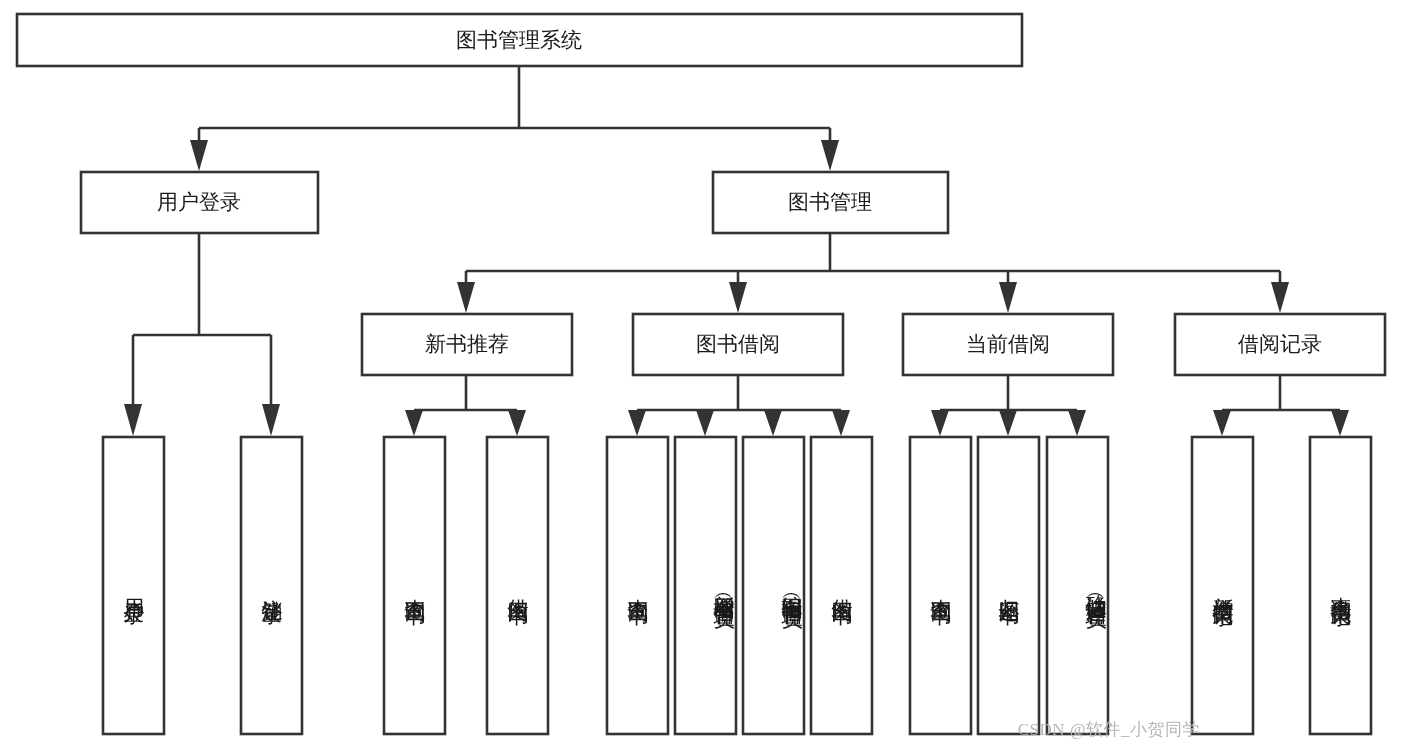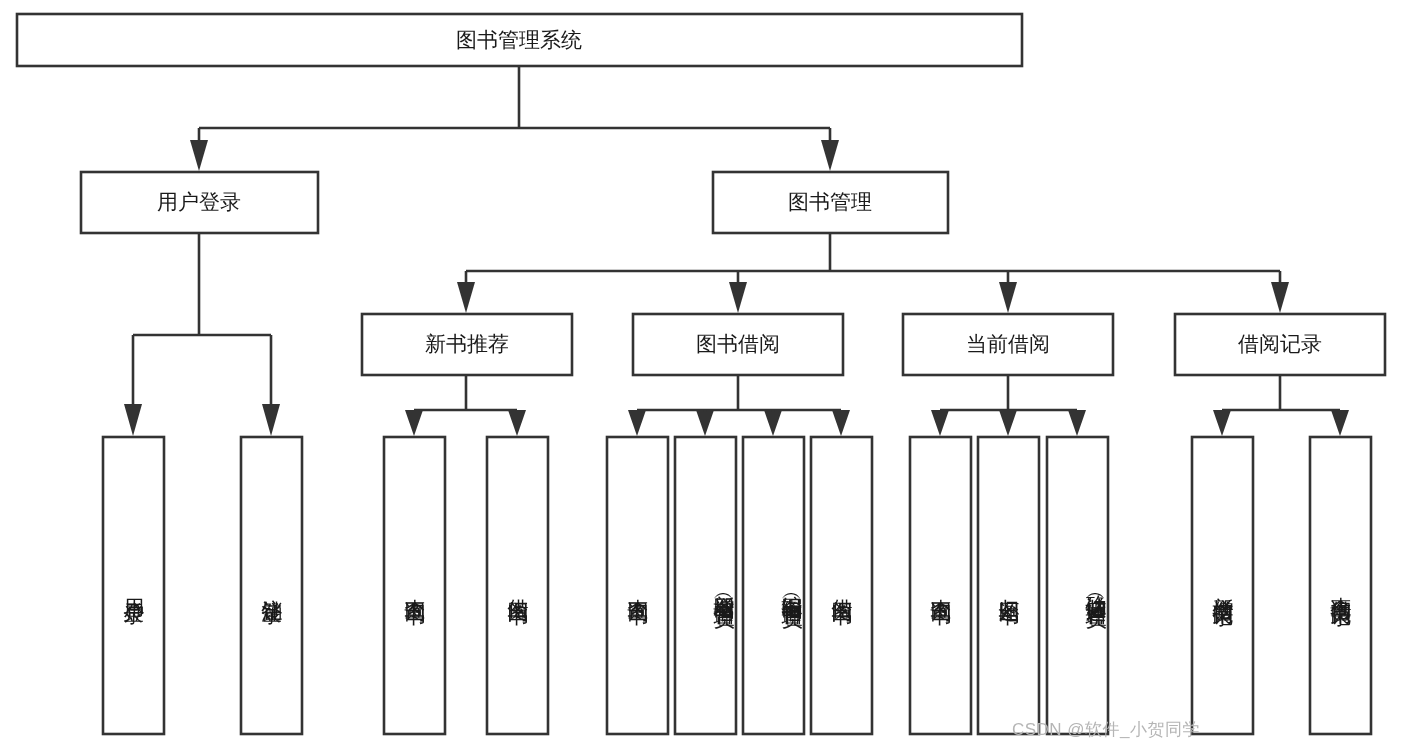--- a/index.html
+++ b/index.html
@@ -61,21 +61,21 @@
     white-space: nowrap;
     pointer-events: none;
     display: flex;
     align-items: center;
     justify-content: center;
   }
   .watermark {
     position: absolute;
     right: 10px;
     bottom: 6px;
-    font-family: Liberation Sans, sans-serif;
+    font-family: Liberation Serif, serif;
     font-size: 17px;
     color: #b5b5b5;
     letter-spacing: 0.5px;
     user-select: none;
   }
 </style>
 </head>
 <body>
 
 <div id="diagram-root">

